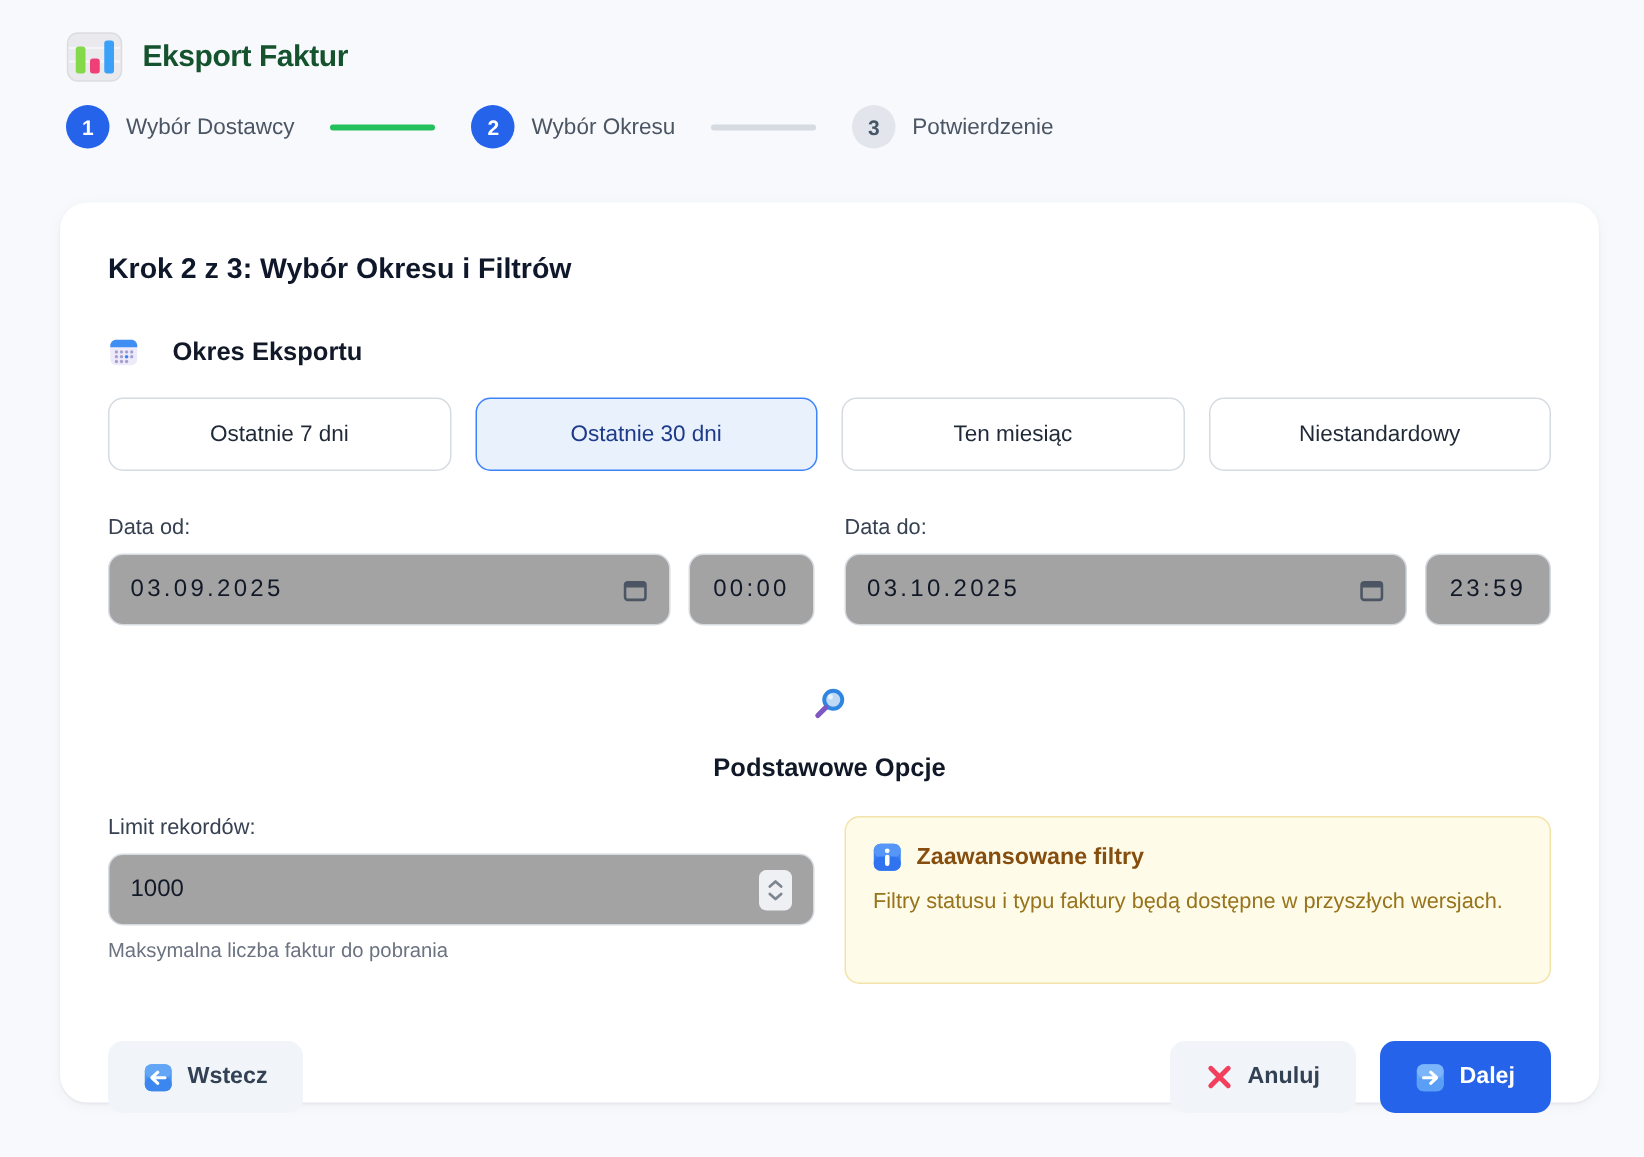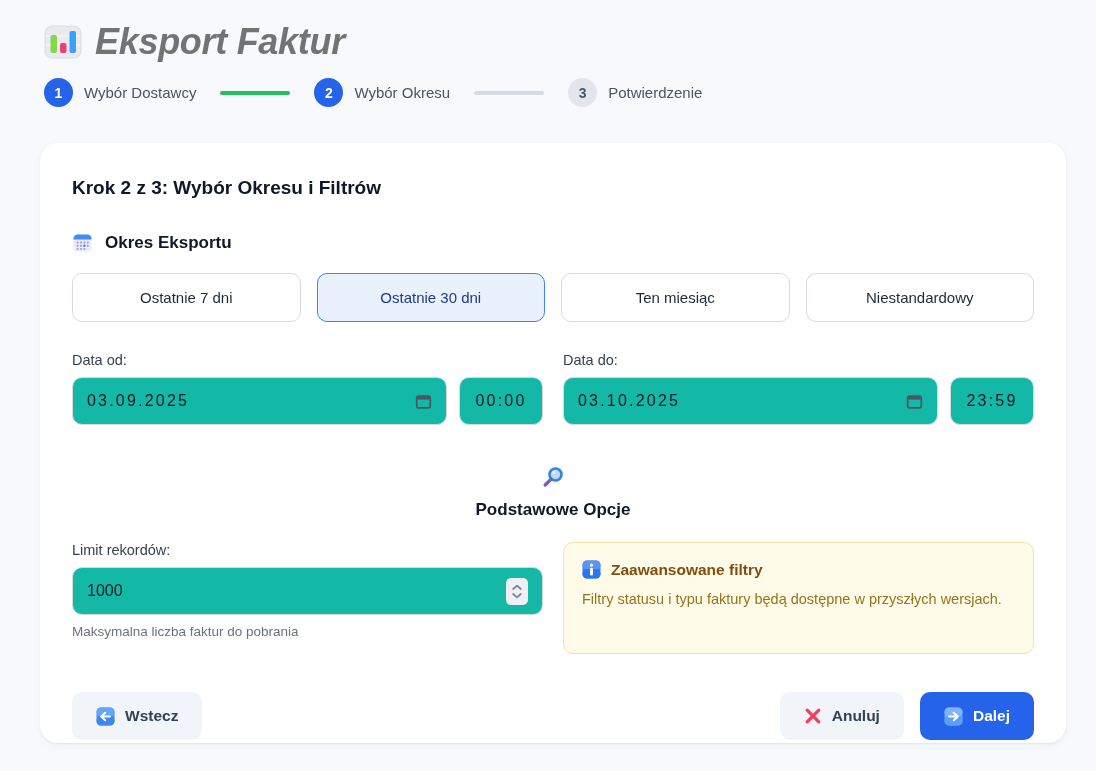--- a/index.html
+++ b/index.html
@@ -10,21 +10,21 @@
     color: #1f2937;
     overflow: hidden;
   }
 
   
   .header {
     display: flex; align-items: center; gap: 13px;
     padding: 21px 0 0 44px;
   }
   .app-title {
-    font-size: 36px; font-weight: 700; color: #737373; letter-spacing: -0.3px; font-style: italic;
+    font-size: 20px; font-weight: 700; color: #14532d; letter-spacing: -0.3px;
   }
 
   
   .stepper {
     display: flex; align-items: center;
     margin: 15px 0 0 44px;
   }
   .step { display: flex; align-items: center; gap: 11px; }
   .step-circle {
     width: 29px; height: 29px; border-radius: 50%;
@@ -44,21 +44,21 @@
   .card {
     margin: 36px 30px 0 40px;
     width: 1026px; height: 600px;
     background: #ffffff; border-radius: 18px;
     box-shadow: 0 1px 2px rgba(16,24,40,.06), 0 2px 10px rgba(16,24,40,.04);
     padding: 34px 32px 0 32px;
   }
   .card-heading { font-size: 19px; font-weight: 700; color: #0f172a; }
 
   .section-title {
-    display: flex; align-items: center; gap: 12px;
+    display: flex; align-items: center; gap: 22px;
     font-size: 17px; font-weight: 700; color: #111827;
   }
   .section-okres { margin-top: 33px; }
   .section-opcje { margin-top: 41px; flex-direction: column; }
 
   
   .presets {
     display: grid; grid-template-columns: repeat(4, 1fr); gap: 16px;
     margin-top: 20px;
   }
@@ -77,21 +77,21 @@
   .dates-row, .options-row {
     display: grid; grid-template-columns: 1fr 1fr; gap: 20px;
   }
   .dates-row { margin-top: 30px; }
   .field-label {
     font-size: 14.5px; font-weight: 500; color: #374151; margin-bottom: 9px;
   }
   .date-time { display: flex; gap: 12px; }
   .input-box {
     height: 48px; border: 1px solid #d6dbe1; border-radius: 10px;
-    background: #14b8a6; display: flex; align-items: center;
+    background: #a3a3a3; display: flex; align-items: center;
     padding: 0 14px; font-size: 16px; color: #111827; cursor: text;
   }
   .date-input { flex: 1; justify-content: space-between; }
   .date-text, .time-text { letter-spacing: 2.2px; }
   .time-input { width: 84px; justify-content: center; padding: 0 8px; }
 
   
   .options-row { margin-top: 22px; }
   .number-input { justify-content: space-between; }
   .helper-text { margin-top: 9px; font-size: 13.5px; color: #6b7280; }

